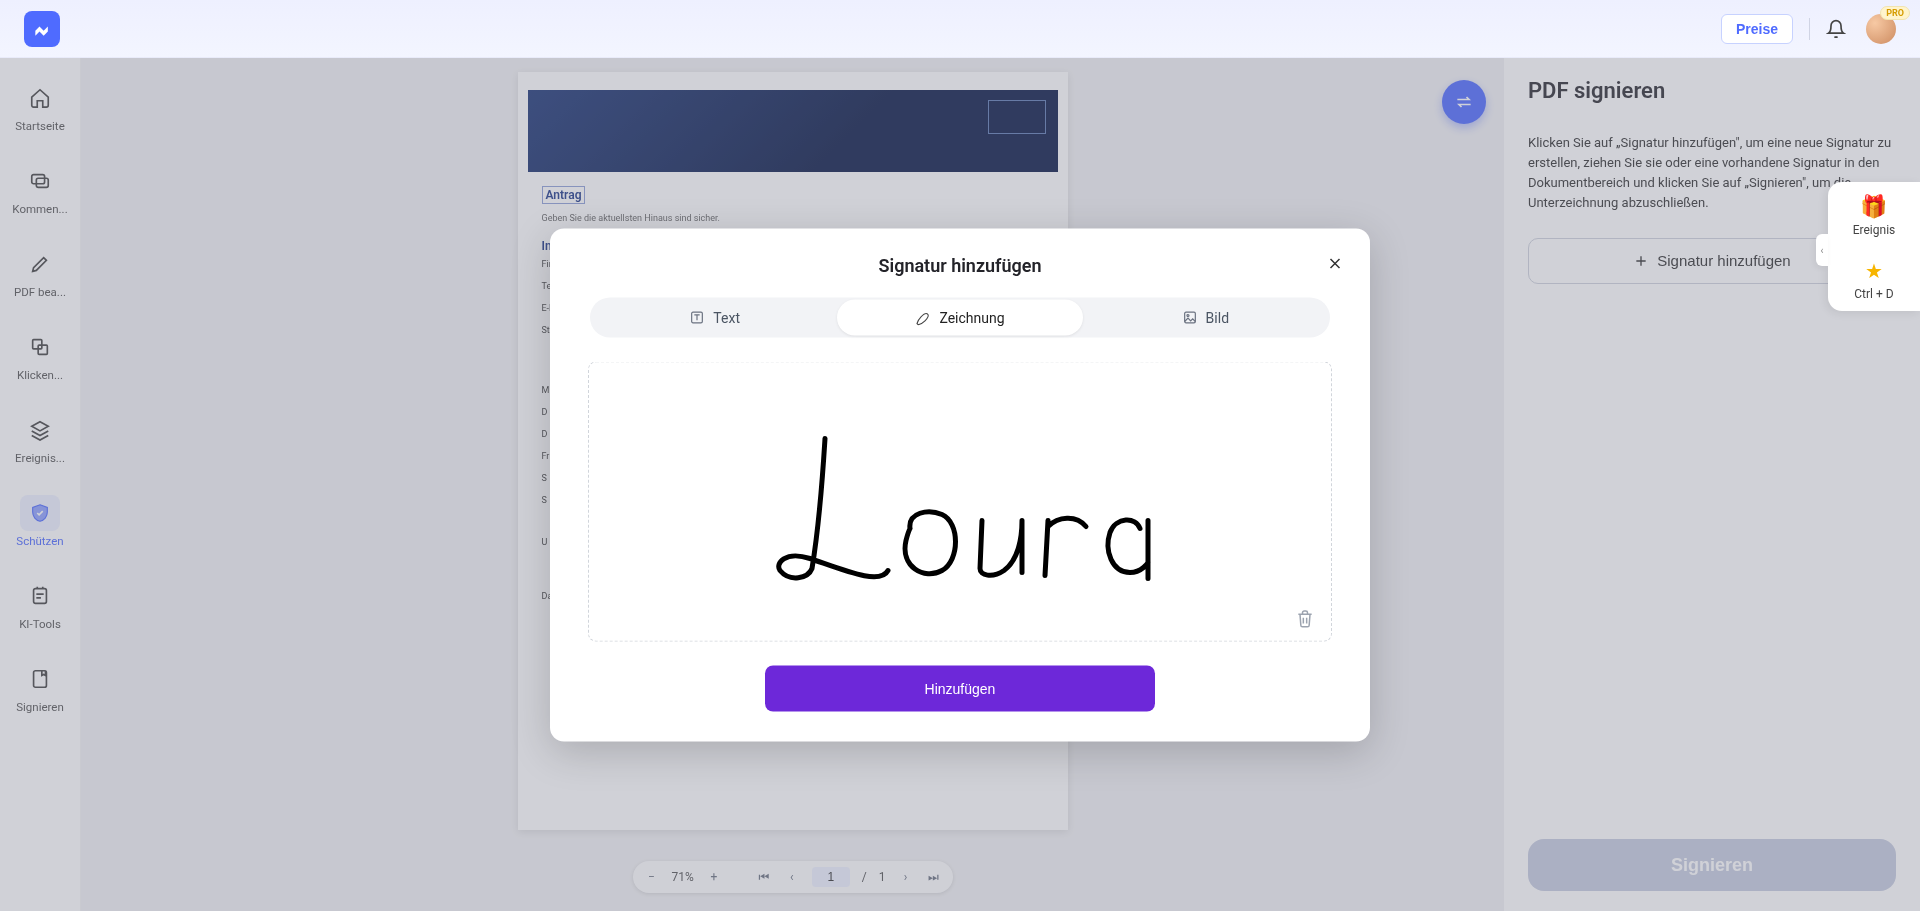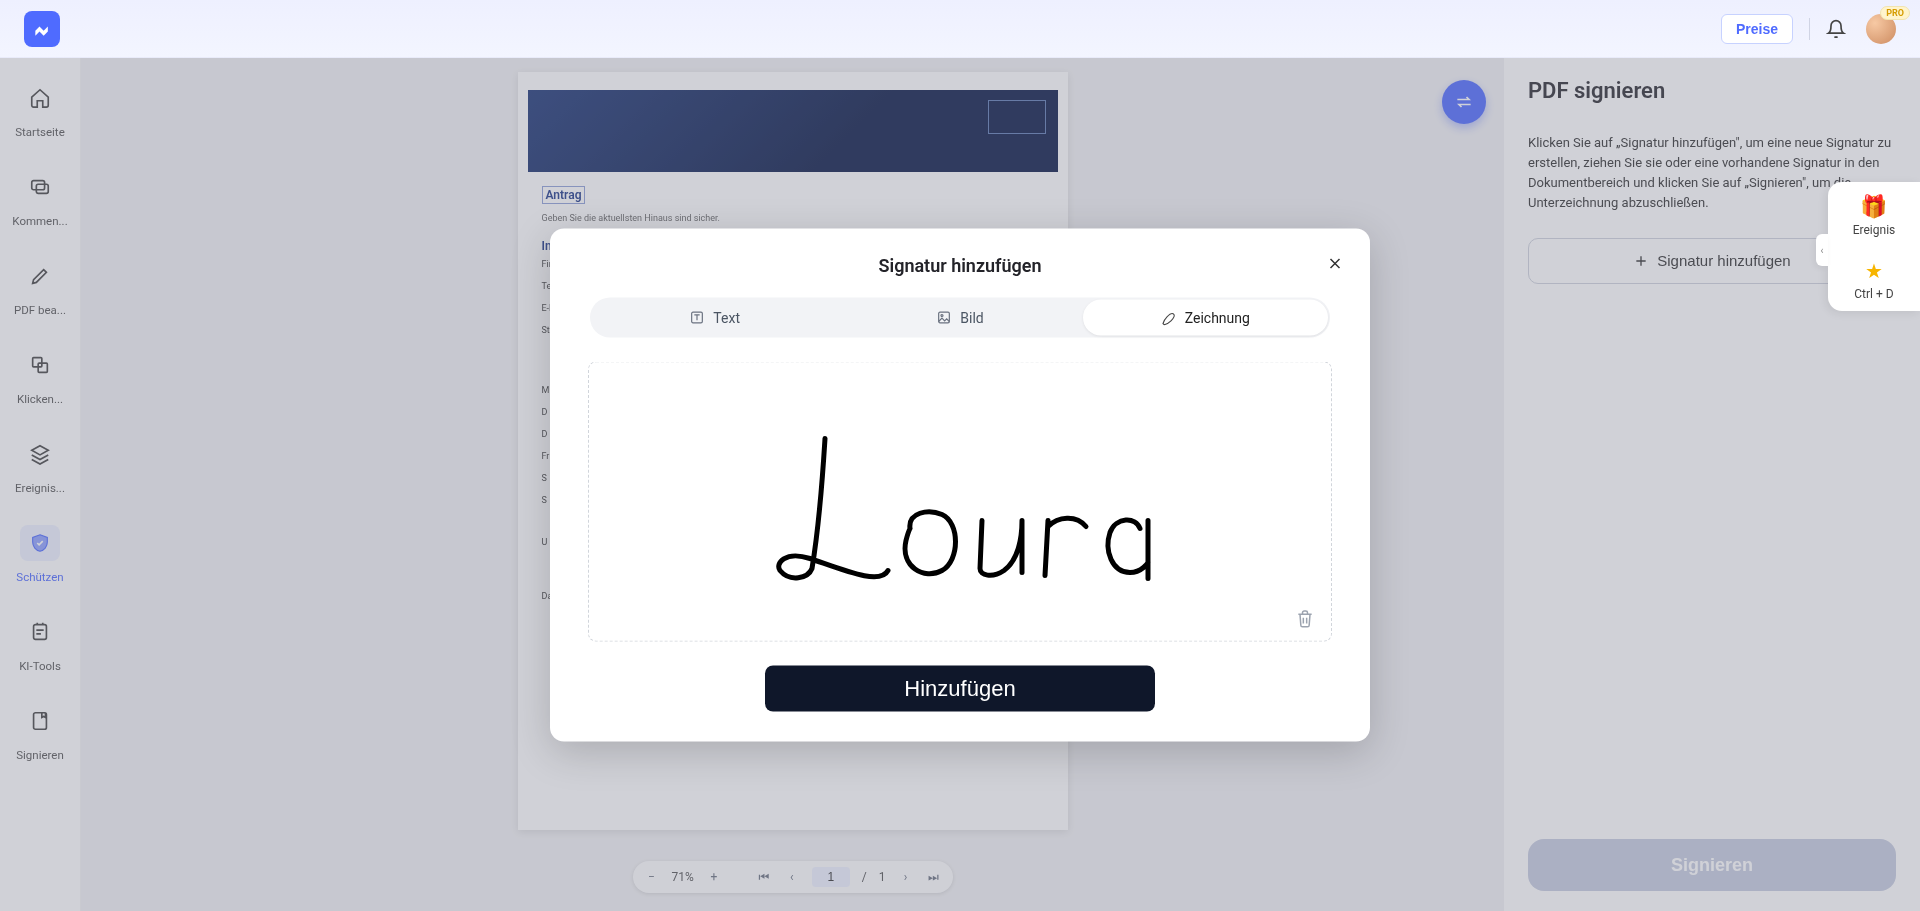--- a/index.html
+++ b/index.html
@@ -11,21 +11,21 @@
   .topbar-spacer { flex: 1; }
   .preise-btn { border: 1.5px solid #c7d2ff; color: #4f6bff; background:#fff; font-weight:600; font-size:14px; padding:6px 14px; border-radius:6px; cursor:pointer; }
   .topbar .divider { width:1px; height:22px; background:#d0d4e4; margin:0 16px; }
   .bell { width:20px; height:20px; color:#444; margin-right:20px; cursor:pointer; }
   .avatar { position:relative; width:30px; height:30px; border-radius:50%; background: radial-gradient(circle at 30% 30%, #f7c9a4, #cd8b60); cursor:pointer; }
   .pro-badge { position:absolute; top:-8px; right:-14px; background:#fff4cc; color:#d69c00; font-size:9px; font-weight:700; padding:1px 5px; border-radius:8px; border:1px solid #f2e4b0;}
 
   .body-area { position:absolute; top:58px; left:0; right:0; bottom:0; display:flex; }
 
   .sidebar { width:81px; background:#fff; display:flex; flex-direction:column; align-items:center; padding-top:12px; border-right:1px solid rgba(0,0,0,0.04); }
-  .side-item { width:72px; display:flex; flex-direction:column; align-items:center; gap:9px; padding:10px 0 8px; font-size:11.5px; color:#555; cursor:pointer; border-radius:8px; margin-bottom:12px;}
+  .side-item { width:72px; display:flex; flex-direction:column; align-items:center; gap:3px; padding:10px 0 8px; font-size:11.5px; color:#555; cursor:pointer; border-radius:8px; margin-bottom:12px;}
   .side-item.active { color:#4f6bff; }
   .side-item.active .side-icon-box { background:#eef1ff; }
   .side-icon { width:22px; height:22px; }
   .side-icon-box { width:40px; height:36px; display:flex; align-items:center; justify-content:center; border-radius:8px; }
   .side-item span { white-space:nowrap; overflow:hidden; text-overflow:ellipsis; max-width:72px; display:block; text-align:center;}
 
   .main { flex:1; position:relative; background:#f2f2f4; overflow:hidden; }
   .doc-page { position:absolute; left:50%; transform:translateX(-50%); top:14px; width:550px; height:758px; background:#fff; box-shadow:0 2px 8px rgba(0,0,0,0.1); }
   .doc-banner { position:absolute; left:10px; right:10px; top:18px; height:82px; background:#0a1a47; overflow:hidden;}
   .doc-banner::after{ content:""; position:absolute; inset:0; background:linear-gradient(135deg, rgba(67,110,210,.35), transparent 60%);}
@@ -59,21 +59,21 @@
   .scrim { position:absolute; inset:0; top:58px; background:rgba(120,124,140,.35); z-index:20;}
   .dialog { position:absolute; z-index:40; left:50%; top:50%; transform:translate(-50%, calc(-50% + 29px)); width:820px; background:#fff; border-radius:14px; box-shadow:0 10px 40px rgba(0,0,0,.18); padding:26px 30px 30px; }
   .dlg-close{ position:absolute; right:26px; top:26px; width:18px; height:18px; cursor:pointer; color:#333;}
   .dlg-title{ text-align:center; font-size:18px; font-weight:600; color:#232329; margin-bottom:22px;}
   .seg { background:#f2f3f6; border-radius:22px; height:40px; display:flex; padding:2px; margin:0 10px 24px;}
   .seg-item{ flex:1; display:flex; align-items:center; justify-content:center; gap:8px; font-size:14px; color:#4b5563; cursor:pointer; border-radius:20px;}
   .seg-item.active{ background:#fff; box-shadow:0 1px 3px rgba(0,0,0,.08); color:#222;}
   .canvas-area{ position:relative; border:1.5px dashed #d1d5db; border-radius:8px; height:280px; margin:0 8px 24px; }
   .canvas-area svg.sig{ position:absolute; left:50%; top:50%; transform:translate(-50%, -45%);}
   .trash{ position:absolute; right:16px; bottom:12px; width:20px; height:20px; color:#9ca3af; cursor:pointer;}
-  .dlg-primary{ display:block; margin:0 auto; width:390px; height:46px; background:#0f172a; color:#fff; font-size:22px; font-weight:500; border:none; border-radius:8px; cursor:pointer;}
+  .dlg-primary{ display:block; margin:0 auto; width:390px; height:46px; background:#6d28d9; color:#fff; font-size:14px; font-weight:500; border:none; border-radius:8px; cursor:pointer;}
 
 </style>
 </head>
 <body>
 
 <div class="topbar">
   <div class="logo">
     <svg width="20" height="20" viewBox="0 0 24 24" fill="#fff">
         <path d="M4 14l5-5 5 5 5-5v6l-5 5-5-5-5 5z"></path>
       </svg>
@@ -251,33 +251,33 @@
   <div class="dlg-title">Signatur hinzufügen</div>
 
   <div class="seg">
     <div class="seg-item">
       <svg width="16" height="16" viewBox="0 0 24 24" fill="none" stroke="#6b7280" stroke-width="1.8">
           <rect x="4" y="4" width="16" height="16" rx="2"></rect>
           <path d="M8 8h8M12 8v8"></path>
         </svg>
       <span>Text</span>
     </div>
+    <div class="seg-item active">
+      <svg width="16" height="16" viewBox="0 0 24 24" fill="none" stroke="#444" stroke-width="1.6">
+          <path d="M3 21s2-6 6-10 8-6 10-4-0 6-4 10-10 6-10 6l-2-2z"></path>
+        </svg>
+      <span>Zeichnung</span>
+    </div>
     <div class="seg-item">
       <svg width="16" height="16" viewBox="0 0 24 24" fill="none" stroke="#6b7280" stroke-width="1.8">
           <rect x="4" y="4" width="16" height="16" rx="2"></rect>
           <circle cx="9" cy="9" r="1.5"></circle>
           <path d="M4 18l5-5 4 4 3-3 4 4"></path>
         </svg>
       <span>Bild</span>
-    </div>
-    <div class="seg-item active">
-      <svg width="16" height="16" viewBox="0 0 24 24" fill="none" stroke="#444" stroke-width="1.6">
-          <path d="M3 21s2-6 6-10 8-6 10-4-0 6-4 10-10 6-10 6l-2-2z"></path>
-        </svg>
-      <span>Zeichnung</span>
     </div>
   </div>
 
   <div class="canvas-area">
     <svg class="sig" width="400" height="180" viewBox="0 0 400 180" fill="none" stroke="#000" stroke-width="5" stroke-linecap="round" stroke-linejoin="round">
       <path d="M65 18 C63 50, 60 100, 52 148 C48 158, 30 162, 20 150 C15 143, 25 130, 50 138 C85 150, 120 165, 128 150"></path>
       <path d="M150 108 C148 92, 168 88, 182 94 C200 102, 200 140, 182 150 C164 160, 140 146, 146 120 C148 112, 150 108, 150 108"></path>
       <path d="M222 100 L220 148 C220 155, 232 158, 244 150 C258 140, 262 118, 262 100 L262 152"></path>
       <path d="M288 100 L285 155 M288 106 C298 96, 316 94, 326 106"></path>
       <path d="M380 108 C376 96, 356 96, 350 112 C344 130, 352 152, 370 152 C382 152, 388 142, 388 142 M388 100 L388 158"></path>

